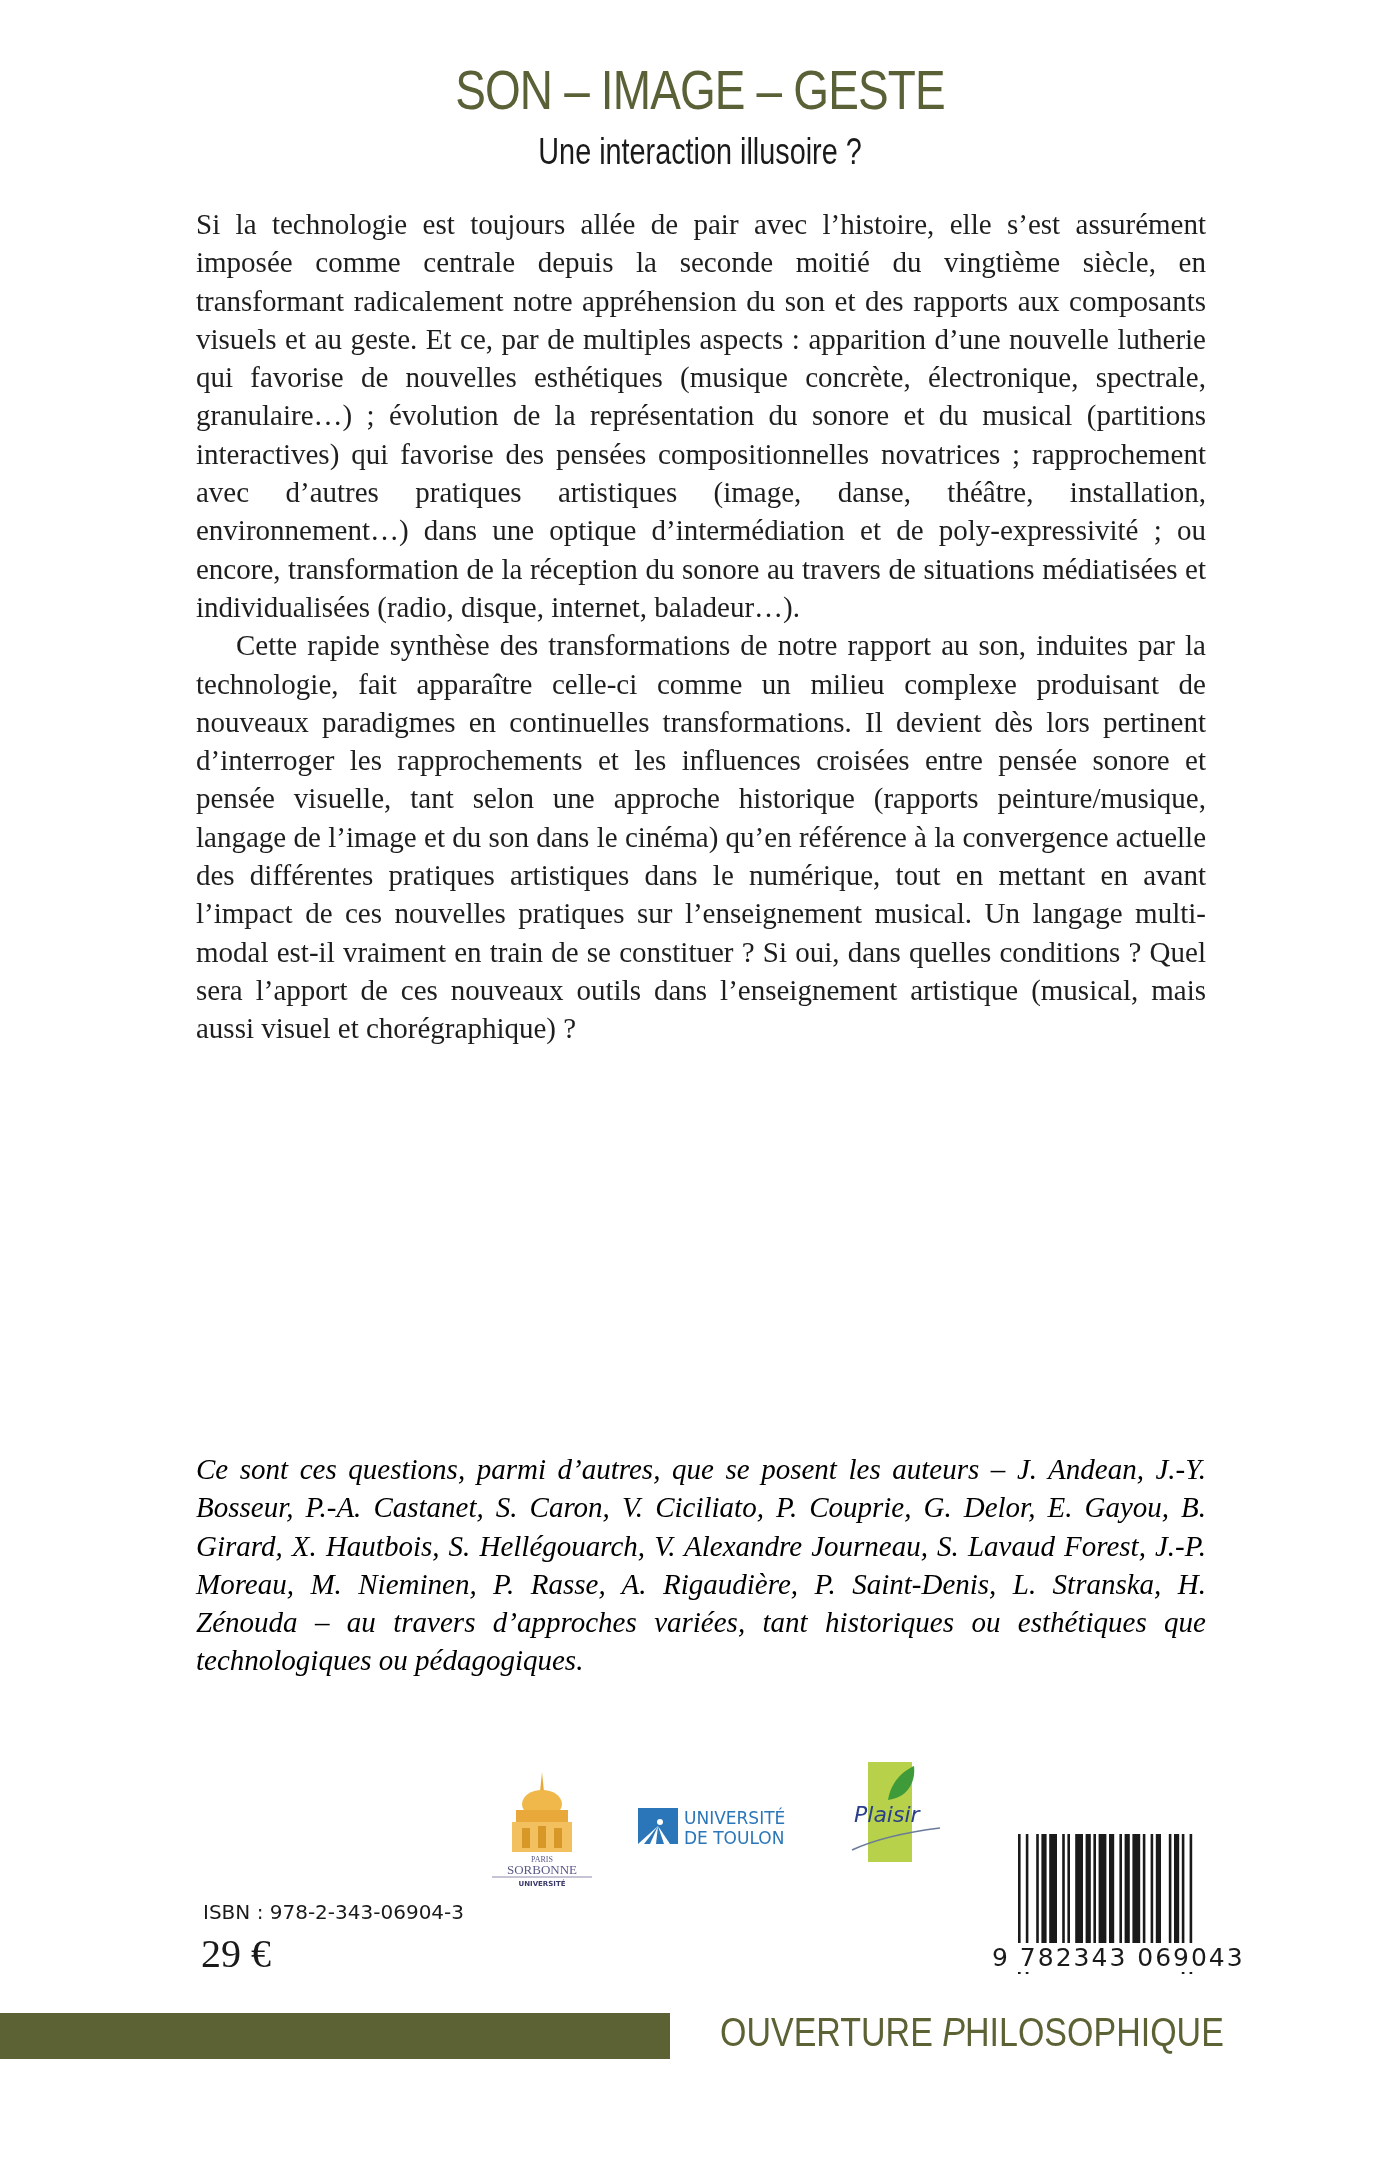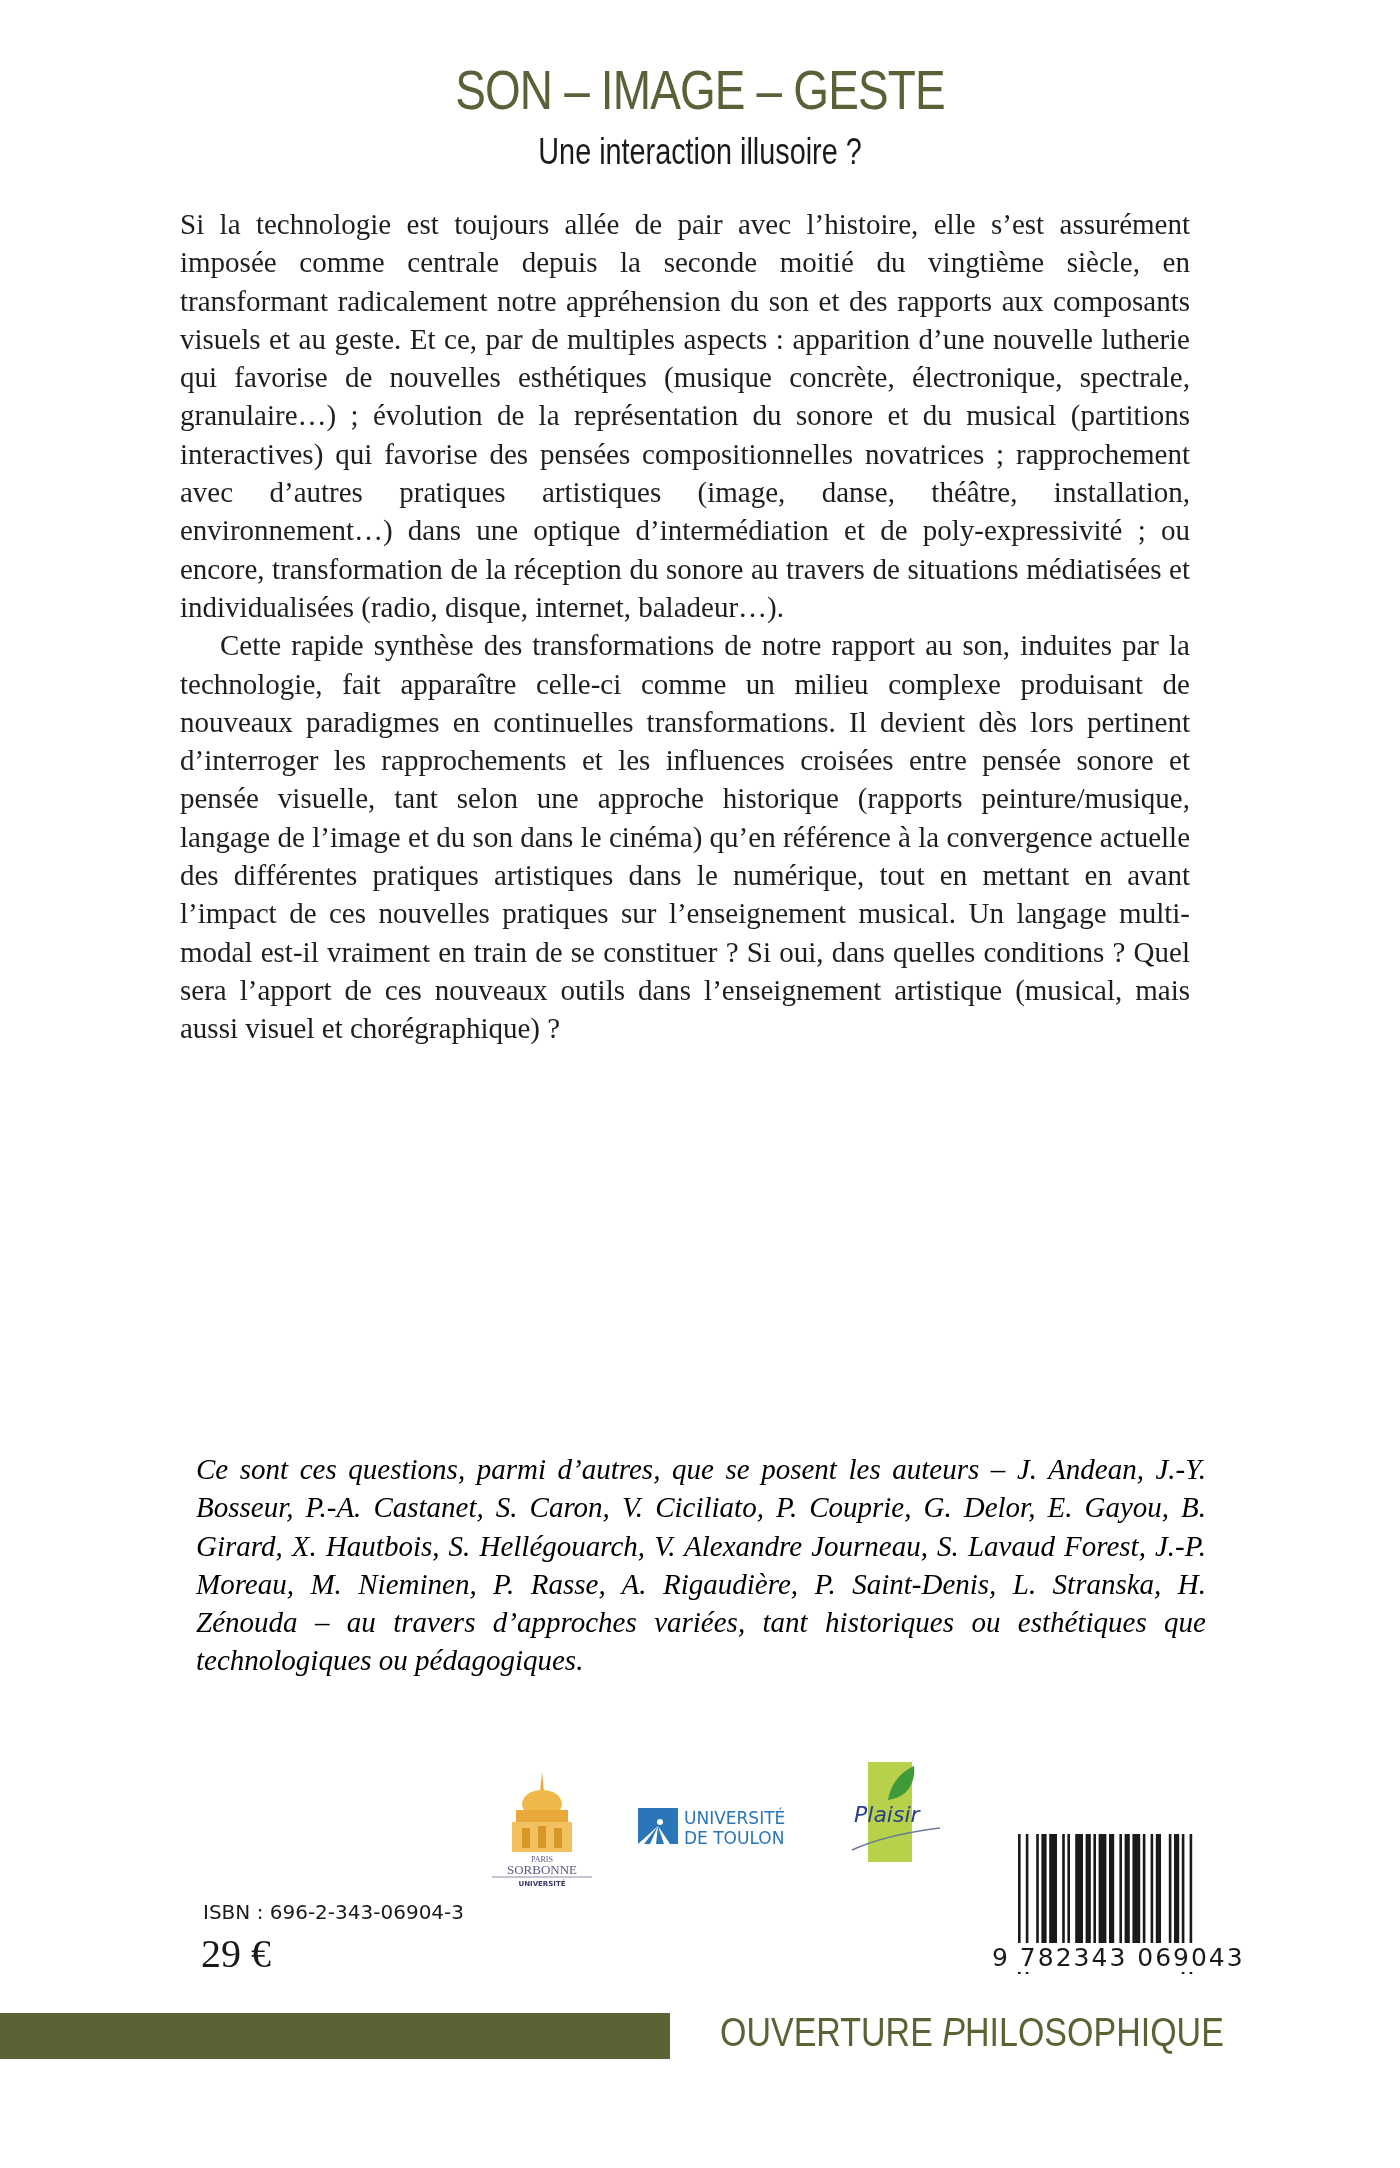--- a/index.html
+++ b/index.html
@@ -9,21 +9,21 @@
     font-family:"Liberation Sans", sans-serif; color:#5a6137;
     font-size:56px; letter-spacing:-1px; transform:scaleX(0.82); transform-origin:center;
     line-height:60px;
   }
   .subtitle {
     position:absolute; left:0; width:1400px; top:132px; text-align:center;
     font-family:"Liberation Sans", sans-serif; color:#1a1a1a;
     font-size:36px; transform:scaleX(0.8); transform-origin:center; line-height:40px;
   }
   .body-text {
-    position:absolute; left:180px; width:1010px; top:205px;
+    position:absolute; left:196px; width:1010px; top:205px;
     font-family:"Liberation Serif", serif; font-size:29px; line-height:38.3px;
     color:#1e1e1e; text-align:justify;
   }
   .body-text p { margin:0; text-indent:0; }
   .body-text p.indent { text-indent:40px; }
   .authors {
     position:absolute; left:196px; width:1010px; top:1450px;
     font-family:"Liberation Serif", serif; font-style:italic; font-size:29px; line-height:38.3px;
     color:#000000; text-align:justify;
   }
@@ -92,21 +92,21 @@
   <text x="46" y="44" font-family="DejaVu Sans, sans-serif" font-size="17" fill="#2a76b8">DE TOULON</text>
 </svg>
 
 <svg class="logo plaisir" viewBox="0 0 96 100">
   <rect x="20" y="0" width="44" height="100" fill="#b7d24a"></rect>
   <path d="M40 38 C44 14, 62 6, 66 4 C68 22, 58 36, 40 38 Z" fill="#3f9a3a"></path>
   <text x="6" y="60" font-family="DejaVu Sans, sans-serif" font-style="italic" font-size="22" fill="#2a3f8a">Plaisir</text>
   <path d="M4 88 C30 76, 60 70, 92 66" stroke="#6a7a9a" stroke-width="1.5" fill="none"></path>
 </svg>
 
-<div class="isbn">ISBN : 696-2-343-06904-3</div>
+<div class="isbn">ISBN : 978-2-343-06904-3</div>
 <div class="price">29 €</div>
 
 <svg class="barcode" viewBox="0 0 260 140" id="barcode-svg">
     <rect x="18" y="0" width="2.6" height="140" fill="#1a1a1a"></rect>
     <rect x="25.8" y="0" width="2.6" height="140" fill="#1a1a1a"></rect>
     <rect x="36.2" y="0" width="2.6" height="112" fill="#1a1a1a"></rect>
     <rect x="41.400000000000006" y="0" width="5.2" height="112" fill="#1a1a1a"></rect>
     <rect x="49.20000000000001" y="0" width="7.800000000000001" height="112" fill="#1a1a1a"></rect>
     <rect x="62.20000000000002" y="0" width="2.6" height="112" fill="#1a1a1a"></rect>
     <rect x="67.4" y="0" width="2.6" height="112" fill="#1a1a1a"></rect>

